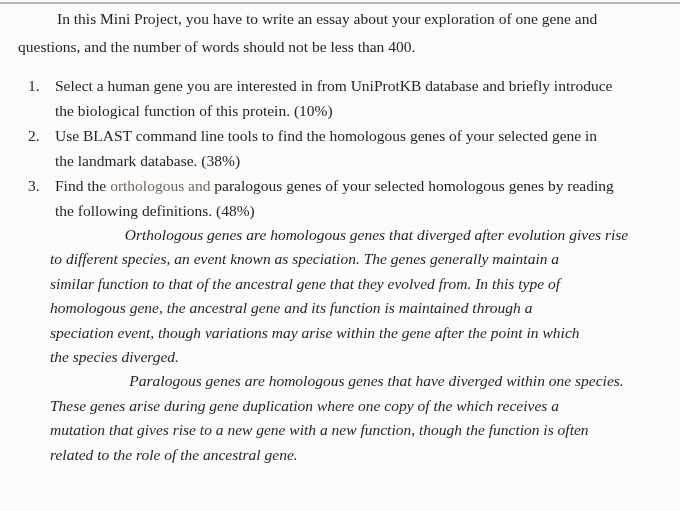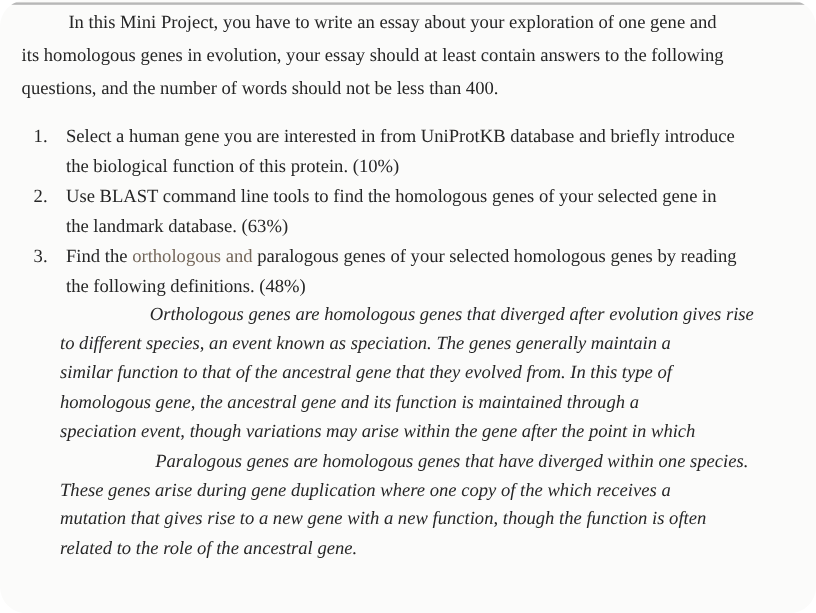--- a/index.html
+++ b/index.html
@@ -12,21 +12,20 @@
   html, body { background: #ffffff; }
   .page {
     position: relative;
     width: 680px;
     height: 511px;
     background: var(--background);
     color: var(--text);
     font-family: "Liberation Serif", "DejaVu Serif", serif;
     font-size: 15.5px;
     overflow: hidden;
-    border-radius: 22px;
   }
   .top-rule {
     position: absolute;
     top: 2px; left: 0; right: 0;
     height: 2px;
     background: var(--rule);
     opacity: 0.75;
   }
   .line { white-space: nowrap; }
 
@@ -57,39 +56,38 @@
   .colored { color: var(--highlight); font-family: Liberation Serif, serif; }
 </style>
 </head>
 <body>
 
 <div class="page">
   <div class="top-rule"></div>
 
   <div class="intro">
     <div class="line first">In this Mini Project, you have to write an essay about your exploration of one gene and</div>
-    <div class="line">its homologous genes in evolution, your essay should at least contain answers to the following</div>
     <div class="line">questions, and the number of words should not be less than 400.</div>
   </div>
 
   <div class="assignment-list">
 
     <div class="list-item">
       <div class="item-number">1.</div>
       <div class="item-text">
         <div class="line">Select a human gene you are interested in from UniProtKB database and briefly introduce</div>
         <div class="line">the biological function of this protein. (10%)</div>
       </div>
     </div>
 
     <div class="list-item">
       <div class="item-number">2.</div>
       <div class="item-text">
         <div class="line">Use BLAST command line tools to find the homologous genes of your selected gene in</div>
-        <div class="line">the landmark database. (63%)</div>
+        <div class="line">the landmark database. (38%)</div>
       </div>
     </div>
 
     <div class="list-item">
       <div class="item-number">3.</div>
       <div class="item-text">
         <div class="line"><span>Find the </span><span class="colored">orthologous and</span><span> paralogous genes of your selected homologous genes by reading</span></div>
         <div class="line">the following definitions. (48%)</div>
       </div>
     </div>
@@ -97,20 +95,21 @@
   </div>
 
   <div class="definitions">
 
     <div class="def-para">
       <div class="line first">Orthologous genes are homologous genes that diverged after evolution gives rise</div>
       <div class="line">to different species, an event known as speciation. The genes generally maintain a</div>
       <div class="line">similar function to that of the ancestral gene that they evolved from. In this type of</div>
       <div class="line">homologous gene, the ancestral gene and its function is maintained through a</div>
       <div class="line">speciation event, though variations may arise within the gene after the point in which</div>
+      <div class="line">the species diverged.</div>
     </div>
 
     <div class="def-para">
       <div class="line first">Paralogous genes are homologous genes that have diverged within one species.</div>
       <div class="line">These genes arise during gene duplication where one copy of the which receives a</div>
       <div class="line">mutation that gives rise to a new gene with a new function, though the function is often</div>
       <div class="line">related to the role of the ancestral gene.</div>
     </div>
 
   </div>

